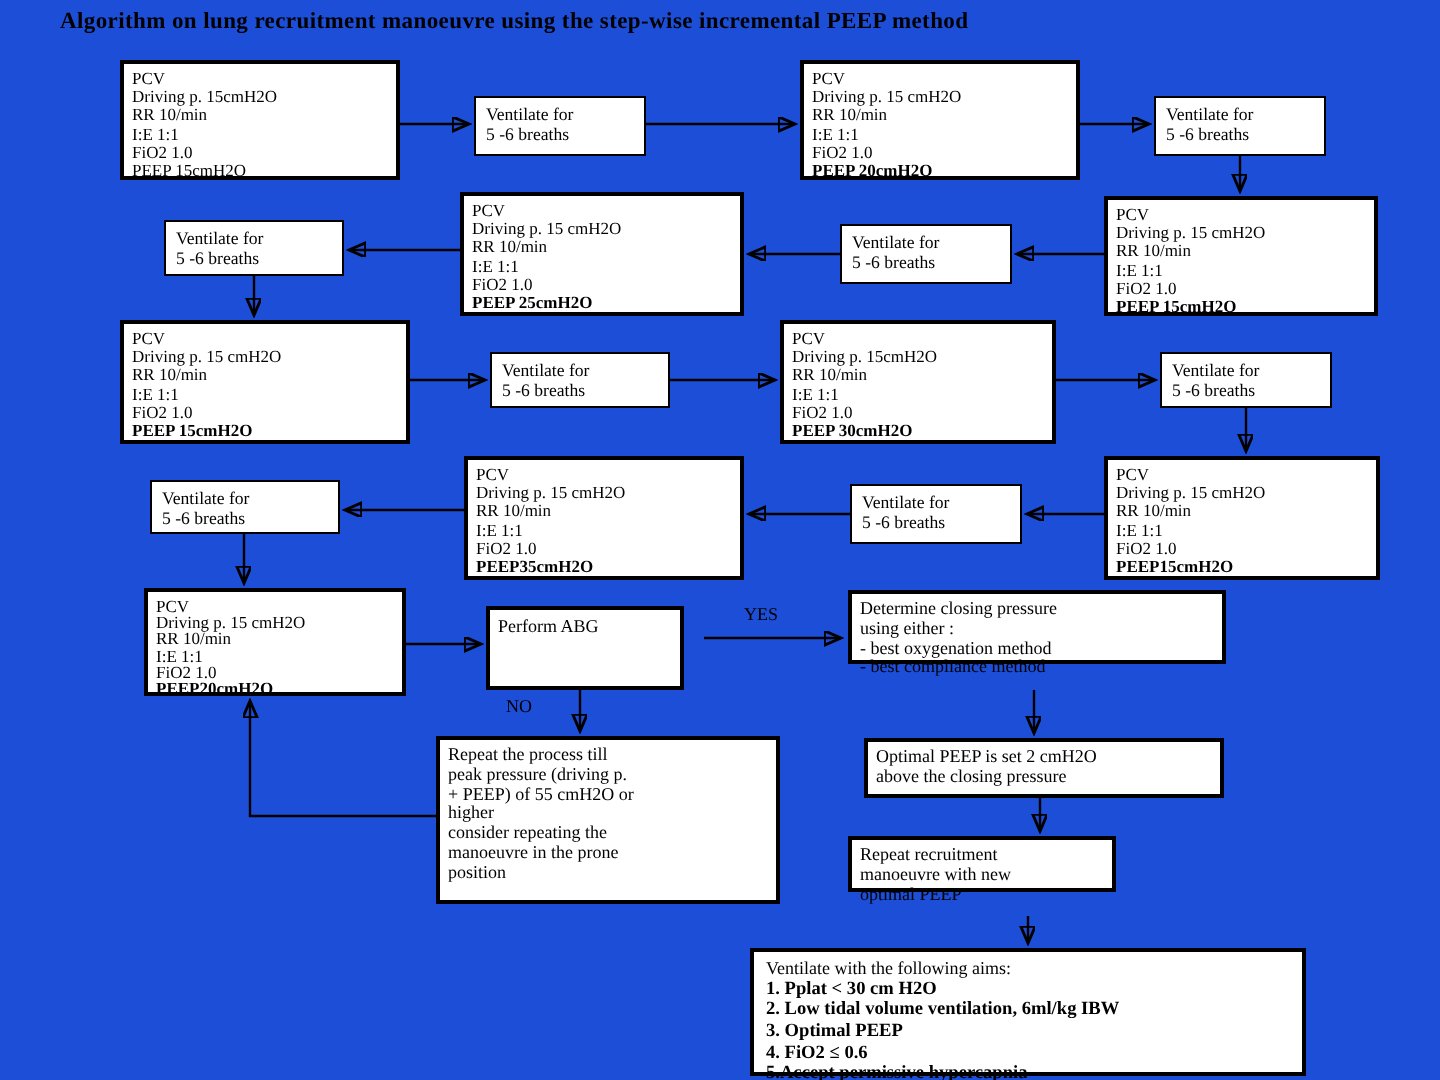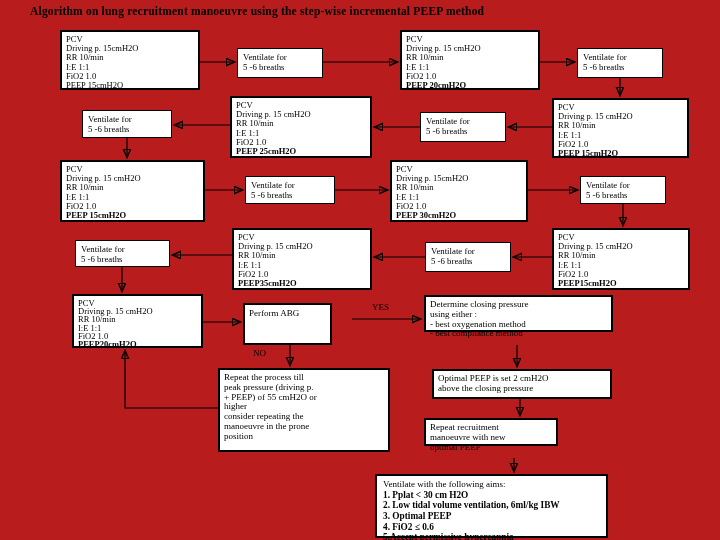--- a/index.html
+++ b/index.html
@@ -1,18 +1,18 @@
 <!DOCTYPE html>
 <html><head>
 <meta charset="utf-8">
 <style>
   *{margin:0;padding:0;box-sizing:border-box}
   html,body{background:#fff}
   body{width:720px;height:540px;font-family:"Liberation Serif",serif;color:#000;position:relative}
-  .stage{position:relative;width:720px;height:540px;background:#b91c1c;overflow:hidden}
+  .stage{position:relative;width:720px;height:540px;background:#1d4ed8;overflow:hidden}
   .title{position:absolute;left:30px;top:5px;font-weight:bold;font-size:11.5px;letter-spacing:.2px}
   .box{position:absolute;border:2px solid #000;background:#fff;padding:3px 4px;font-size:8.5px;line-height:9.2px}
   .vent{border-width:1px;padding:3px 5px;font-size:8.8px;line-height:10px}
   .pre{white-space:pre-line}
   .peep{font-weight:bold}
   .plain{font-weight:normal}
   .crit{font-weight:bold}
   .and{font-weight:bold}
   .abg{font-size:9px;line-height:10px}
   .big{font-size:9px;line-height:9.8px}
@@ -114,21 +114,21 @@
 
   <div class="box" style="left:72px;top:294px;width:131px;height:54px;line-height:8.2px">
     <div class="pre">PCV
 Driving p. 15 cmH2O
 RR 10/min
 I:E 1:1
 FiO2 1.0</div>
     <div class="pre peep">PEEP20cmH2O</div>
   </div>
 
-  <div class="box abg" style="left:243px;top:303px;width:89px;height:42px">
+  <div class="box abg" style="left:243px;top:303px;width:99px;height:42px">
     <div>Perform ABG</div>
   </div>
 
   <div class="lbl" style="left:372px;top:302px">YES</div>
   <div class="lbl" style="left:253px;top:348px">NO</div>
 
   <div class="box pre big" style="left:424px;top:295px;width:189px;height:37px">Determine closing pressure
 using either :
 - best oxygenation method
 - best compliance method</div>
@@ -143,21 +143,21 @@
 position</div>
   </div>
 
   <div class="box pre big" style="left:432px;top:369px;width:180px;height:30px">Optimal PEEP is set 2 cmH2O
 above the closing pressure</div>
 
   <div class="box pre big" style="left:424px;top:418px;width:134px;height:28px">Repeat recruitment
 manoeuvre with new
 optimal PEEP</div>
 
-  <div class="box" style="left:375px;top:474px;width:233px;height:64px;padding:4px 6px">
+  <div class="box" style="left:375px;top:474px;width:278px;height:64px;padding:4px 6px">
     <div class="big">Ventilate with the following aims:</div>
     <div class="aims-items">1. Pplat &lt; 30 cm H2O
 2. Low tidal volume ventilation, 6ml/kg IBW
 3. Optimal PEEP
 4. FiO2 ≤ 0.6
 5.Accept permissive hypercapnia</div>
   </div>
 
   <svg class="arrows" width="720" height="540" viewBox="0 0 720 540">
     <defs>

